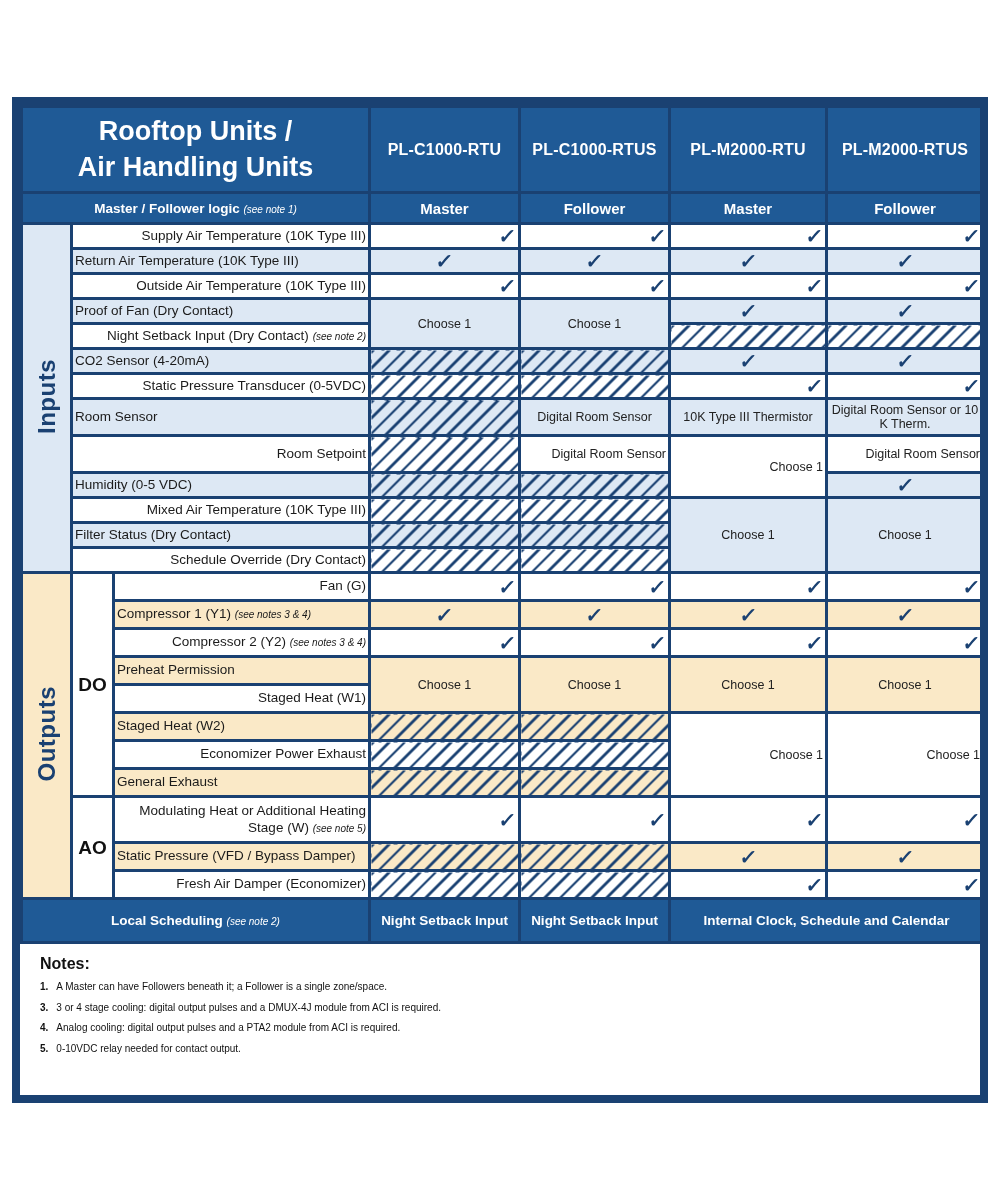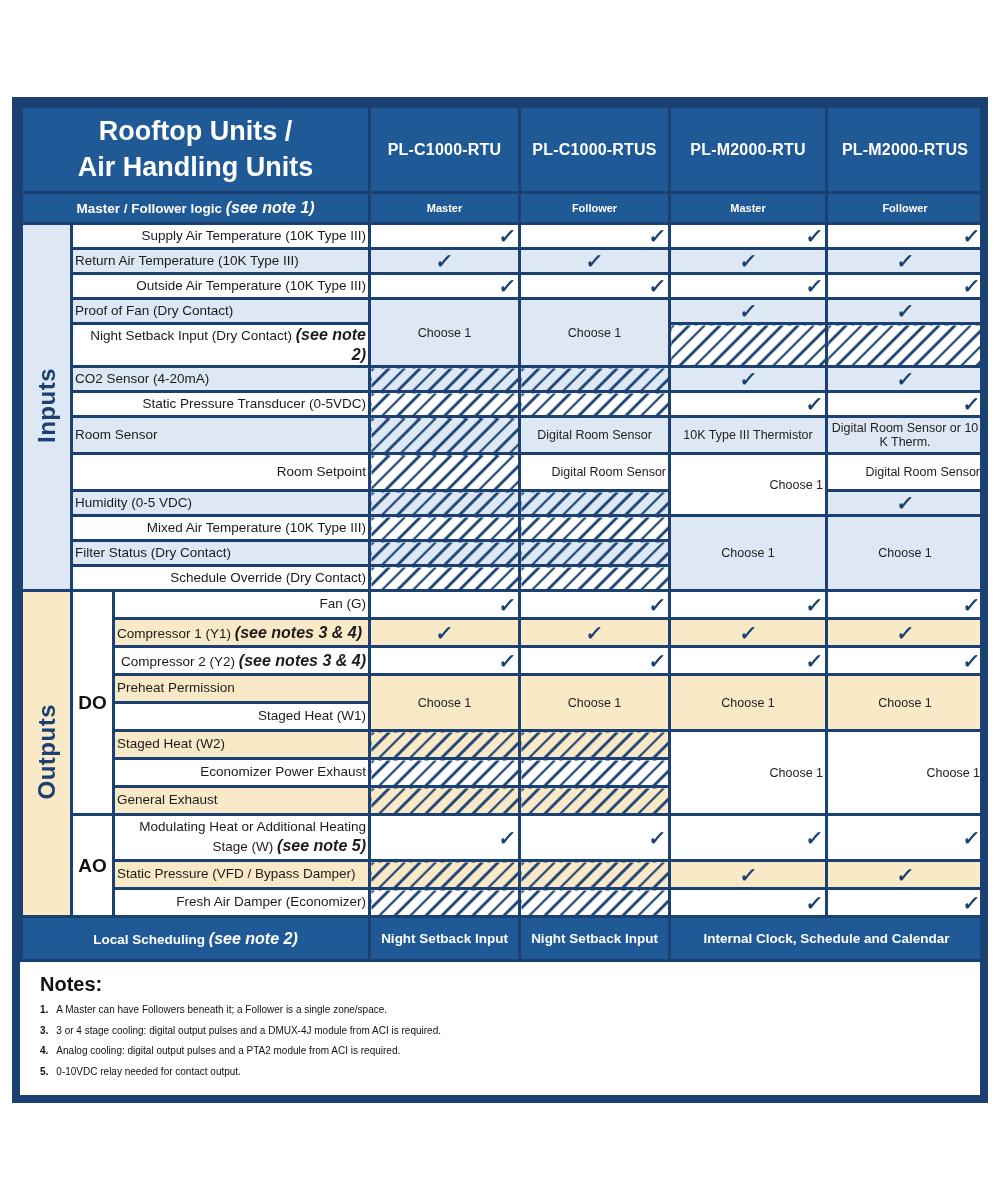--- a/index.html
+++ b/index.html
@@ -13,41 +13,41 @@
     border:8px solid #1a4172; background:#ffffff; overflow:hidden;
   }
   table.matrix { border-collapse:collapse; width:100%; table-layout:fixed; }
   .matrix th, .matrix td { border:3px solid #1a4172; padding:0 2px; vertical-align:middle; }
   thead th { background:#1f5a96; color:#ffffff; text-align:center; }
   .r-title { height:86px; }
   .r-sub   { height:31px; }
   .title-cell { font-size:27px; font-weight:bold; line-height:1.3; }
   .colhead { font-size:16px; font-weight:bold; letter-spacing:0.2px; }
   .subl { font-size:13.5px; font-weight:bold; }
-  .subv { font-size:11px; font-weight:bold; }
-  .note { font-style:italic; font-size:16px; font-weight:bold;margin-top:34px; }
+  .subv { font-size:15px; font-weight:bold; }
+  .note { font-style:italic; font-size:10px; font-weight:normal;margin-top:34px; }
   .lbl { text-align:left; padding:2px 4px 2px 9px; font-size:13.5px; color:#1b1b1b; line-height:1.25; }
   .cell { text-align:center; font-size:12.5px; color:#222222; }
   .check-glyph { color:#1a4172; font-size:20px; font-weight:bold; display:inline-block; transform:skewX(-8deg); line-height:1; }
   .hatch { background-image:repeating-linear-gradient(135deg,#1a4172 0,#1a4172 2.6px,transparent 2.6px,transparent 11px); }
   .bg-w { background-color:#ffffff;text-align:right; }
   .bg-b { background-color:#dde8f4; }
   .bg-c { background-color:#fae9c7; }
   .side { text-align:center; vertical-align:middle; }
   .vlabel { writing-mode:vertical-rl; transform:rotate(180deg); display:inline-block;
             font-weight:bold; font-size:24px; color:#1a4172; letter-spacing:0.5px; }
   .grp { font-weight:bold; font-size:19px; text-align:center; background:#ffffff; color:#111111; }
   tr.sec-inputs { height:25px; }
   tr.sec-inputs.tall { height:37px; }
   tr.sec-outputs { height:28px; }
   tr.sec-outputs.tall { height:46px; }
   tfoot td { background:#1f5a96; color:#ffffff; font-weight:bold; text-align:center; font-size:13.5px; }
   .r-foot { height:44px; }
   .notes { padding:11px 20px 14px 20px; color:#111111; }
-  .notes-title { font-weight:bold; font-size:20px; }
+  .notes-title { font-weight:bold; font-size:16px; }
   .note-line { margin:7px 0; font-size:10px; line-height:1.35; }
   .note-num { font-weight:bold; margin-right:8px; }
 </style>
 </head>
 <body>
 
 <div class="sheet">
   <table class="matrix">
     <colgroup>
       <col style="width:50px">

